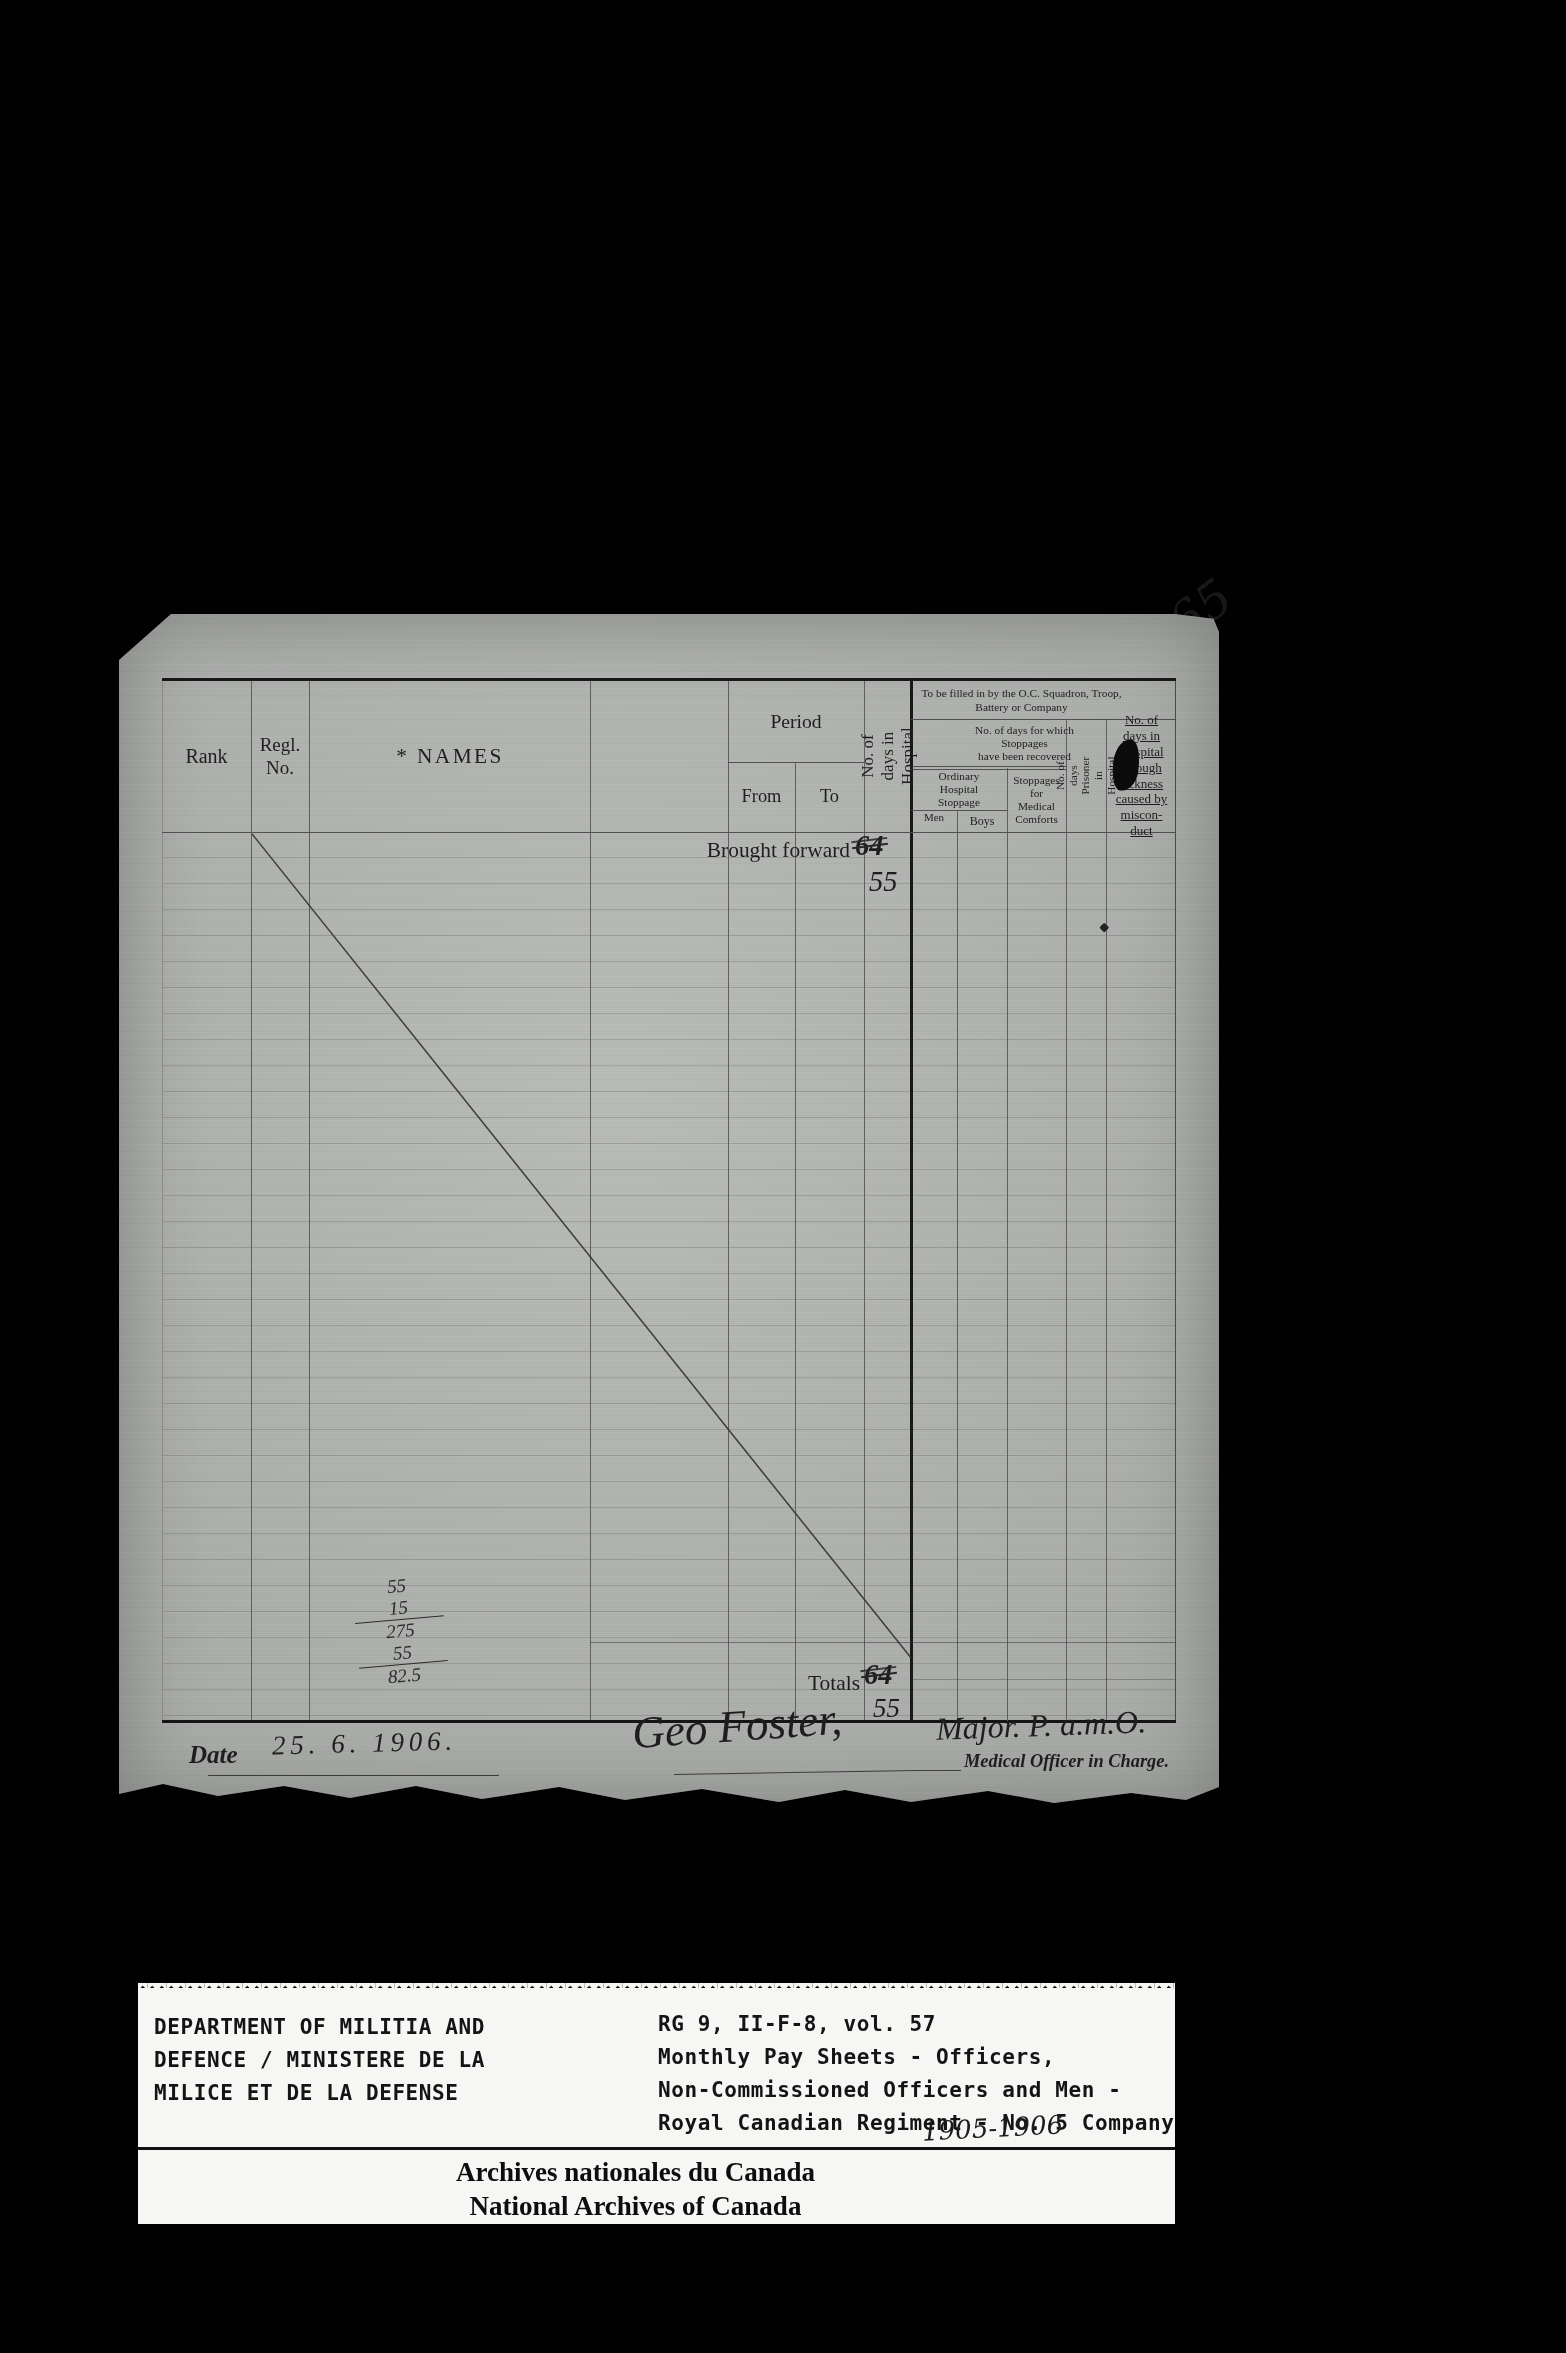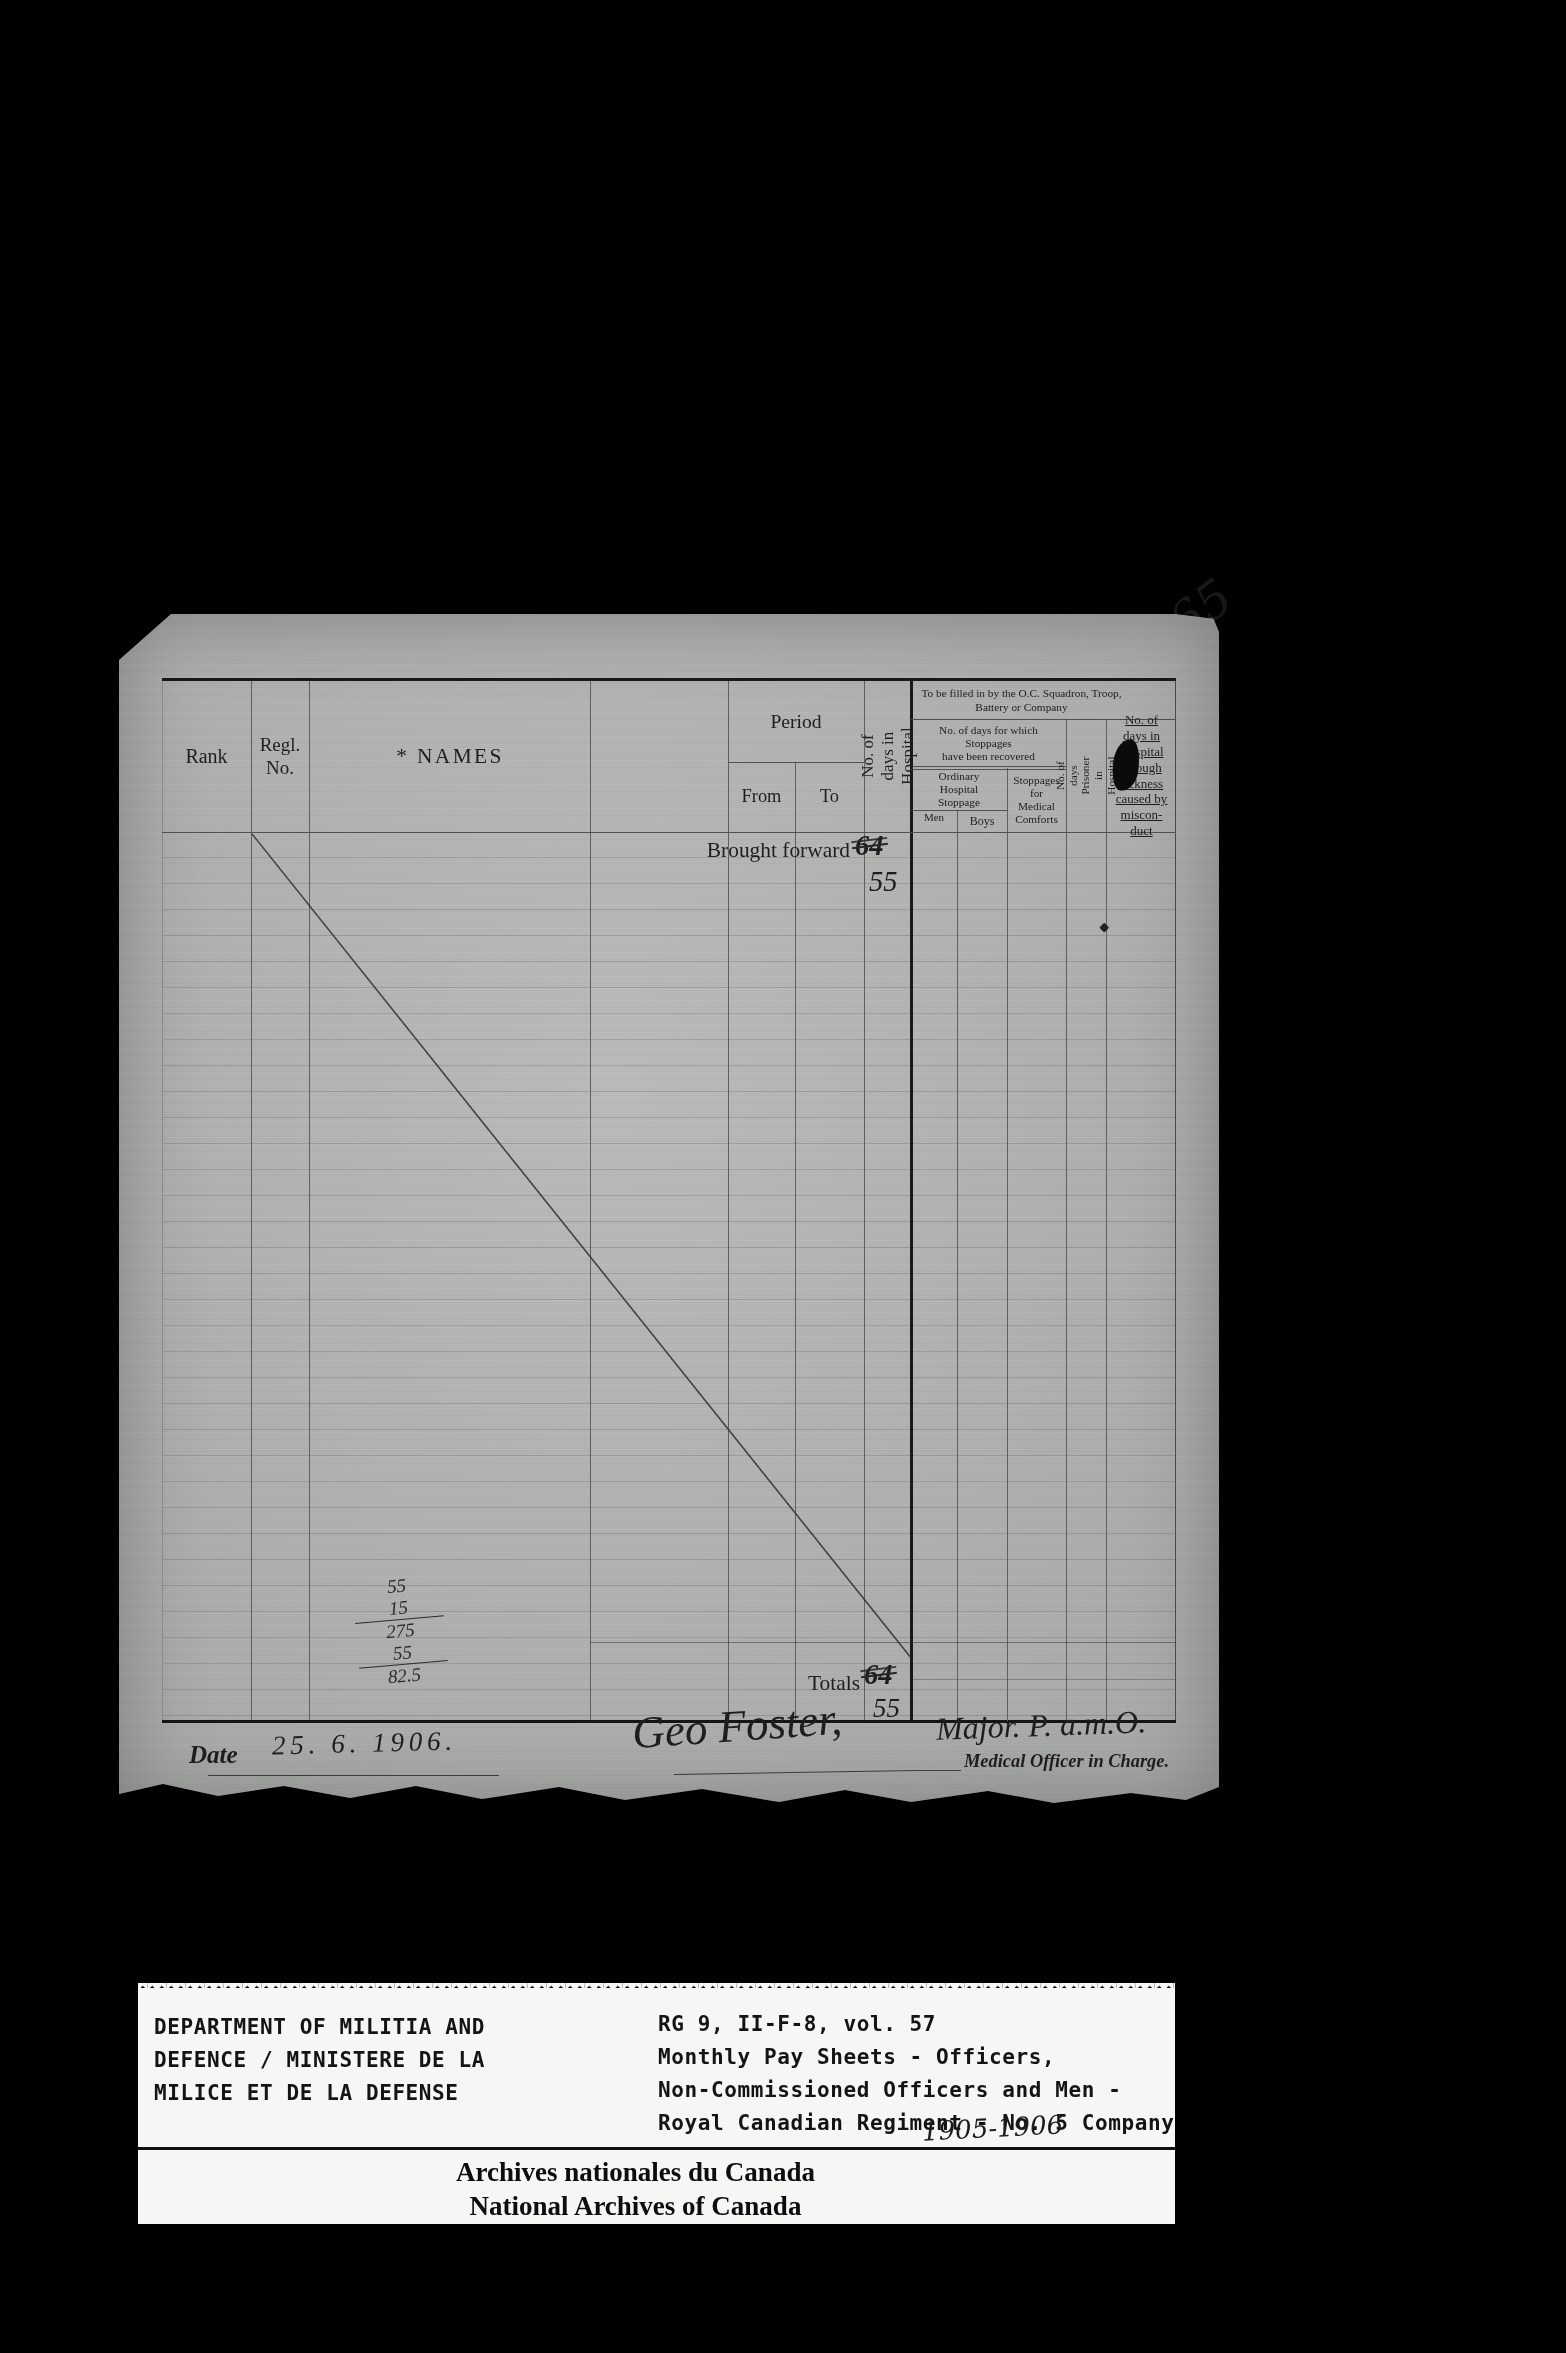--- a/index.html
+++ b/index.html
@@ -106,21 +106,21 @@
 No.</div>
       <div class="cell" style="left:147px;top:0;width:282px;height:151px;font-size:21.4px;letter-spacing:2.4px;">* NAMES</div>
       <div class="cell" style="left:566px;top:0;width:136px;height:81px;font-size:19.6px;">Period</div>
       <div class="cell" style="left:566px;top:81px;width:67px;height:69px;font-size:18.4px;">From</div>
       <div class="cell" style="left:633px;top:81px;width:69px;height:69px;font-size:18.4px;">To</div>
       <div class="cell" style="left:702px;top:0;width:47px;height:151px;">
         <span class="vtext" style="width:148px;font-size:17px;">No. of days in Hospital</span>
       </div>
       <div class="cell pre" style="left:749px;top:0;width:221px;height:38px;font-size:11.3px;line-height:1.25;">To be filled in by the O.C. Squadron, Troop,
 Battery or Company</div>
-      <div class="cell pre" style="left:749px;top:38px;width:155px;height:49px;font-size:11.3px;">No. of days for which
+      <div class="cell pre" style="left:749px;top:38px;width:155px;height:49px;font-size:11.3px;padding-left:36px;">No. of days for which
 Stoppages
 have been recovered</div>
       <div class="cell pre" style="left:749px;top:88px;width:96px;height:41px;font-size:11.3px;">Ordinary
 Hospital
 Stoppage</div>
       <div class="cell" style="left:749px;top:129px;width:46px;height:14px;font-size:11px;">Men</div>
       <div class="cell" style="left:795px;top:129px;width:50px;height:21.4px;font-size:12px;">Boys</div>
       <div class="cell pre" style="left:845px;top:87px;width:59px;height:64px;font-size:11.3px;line-height:1.15;">Stoppages
 for
 Medical

